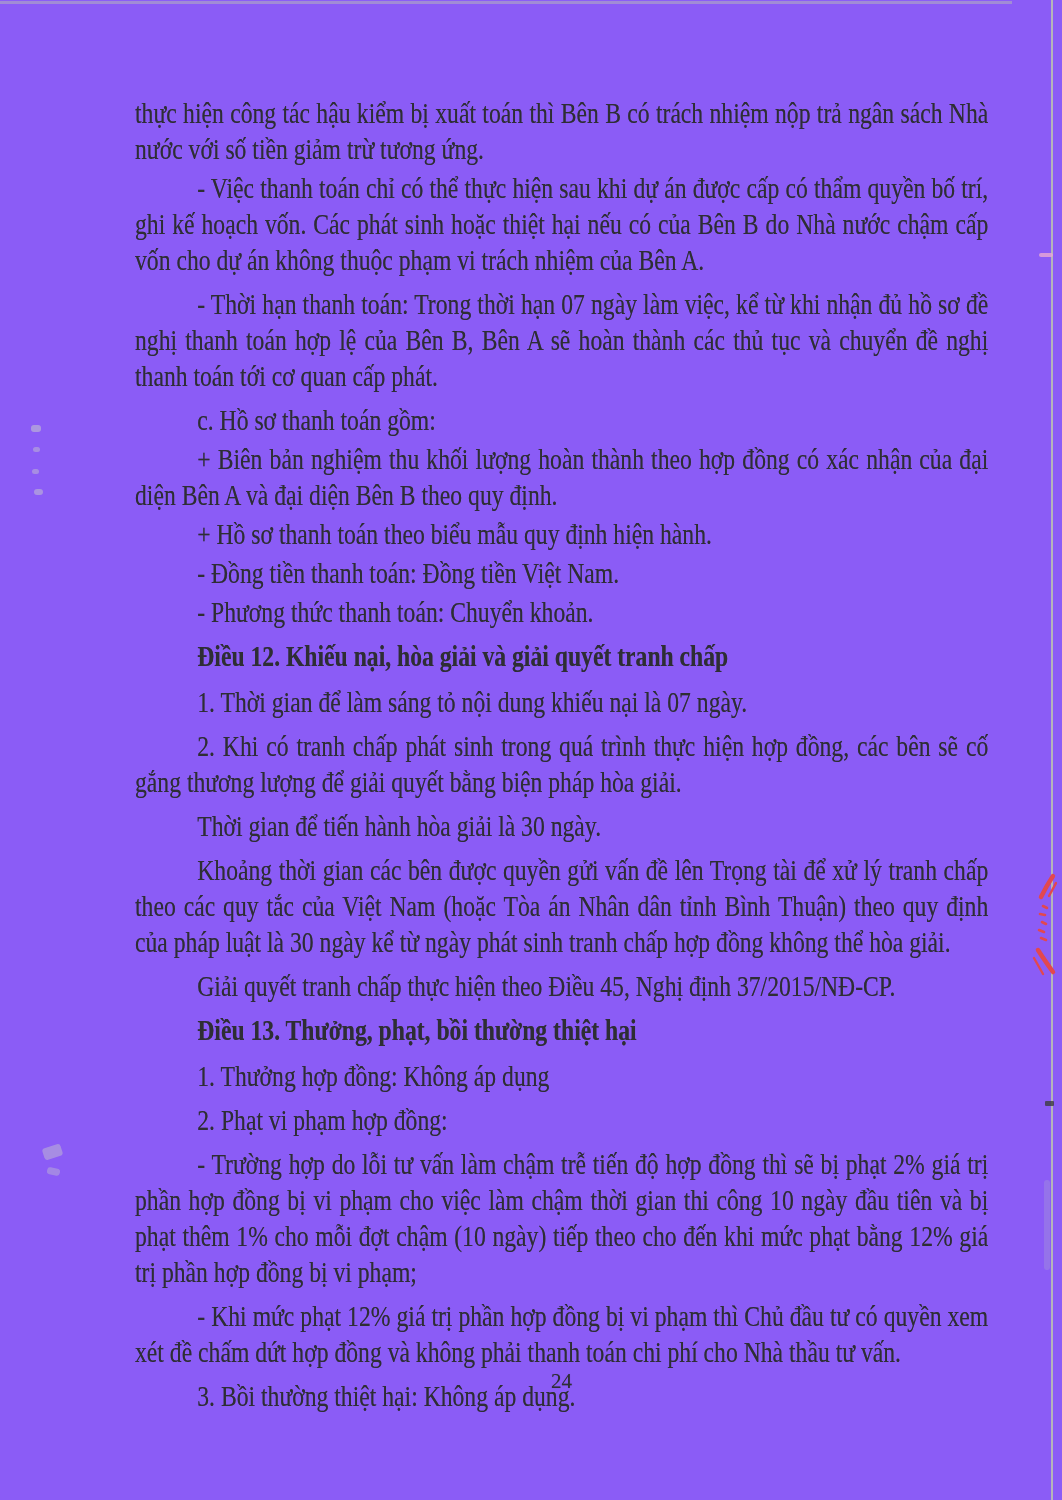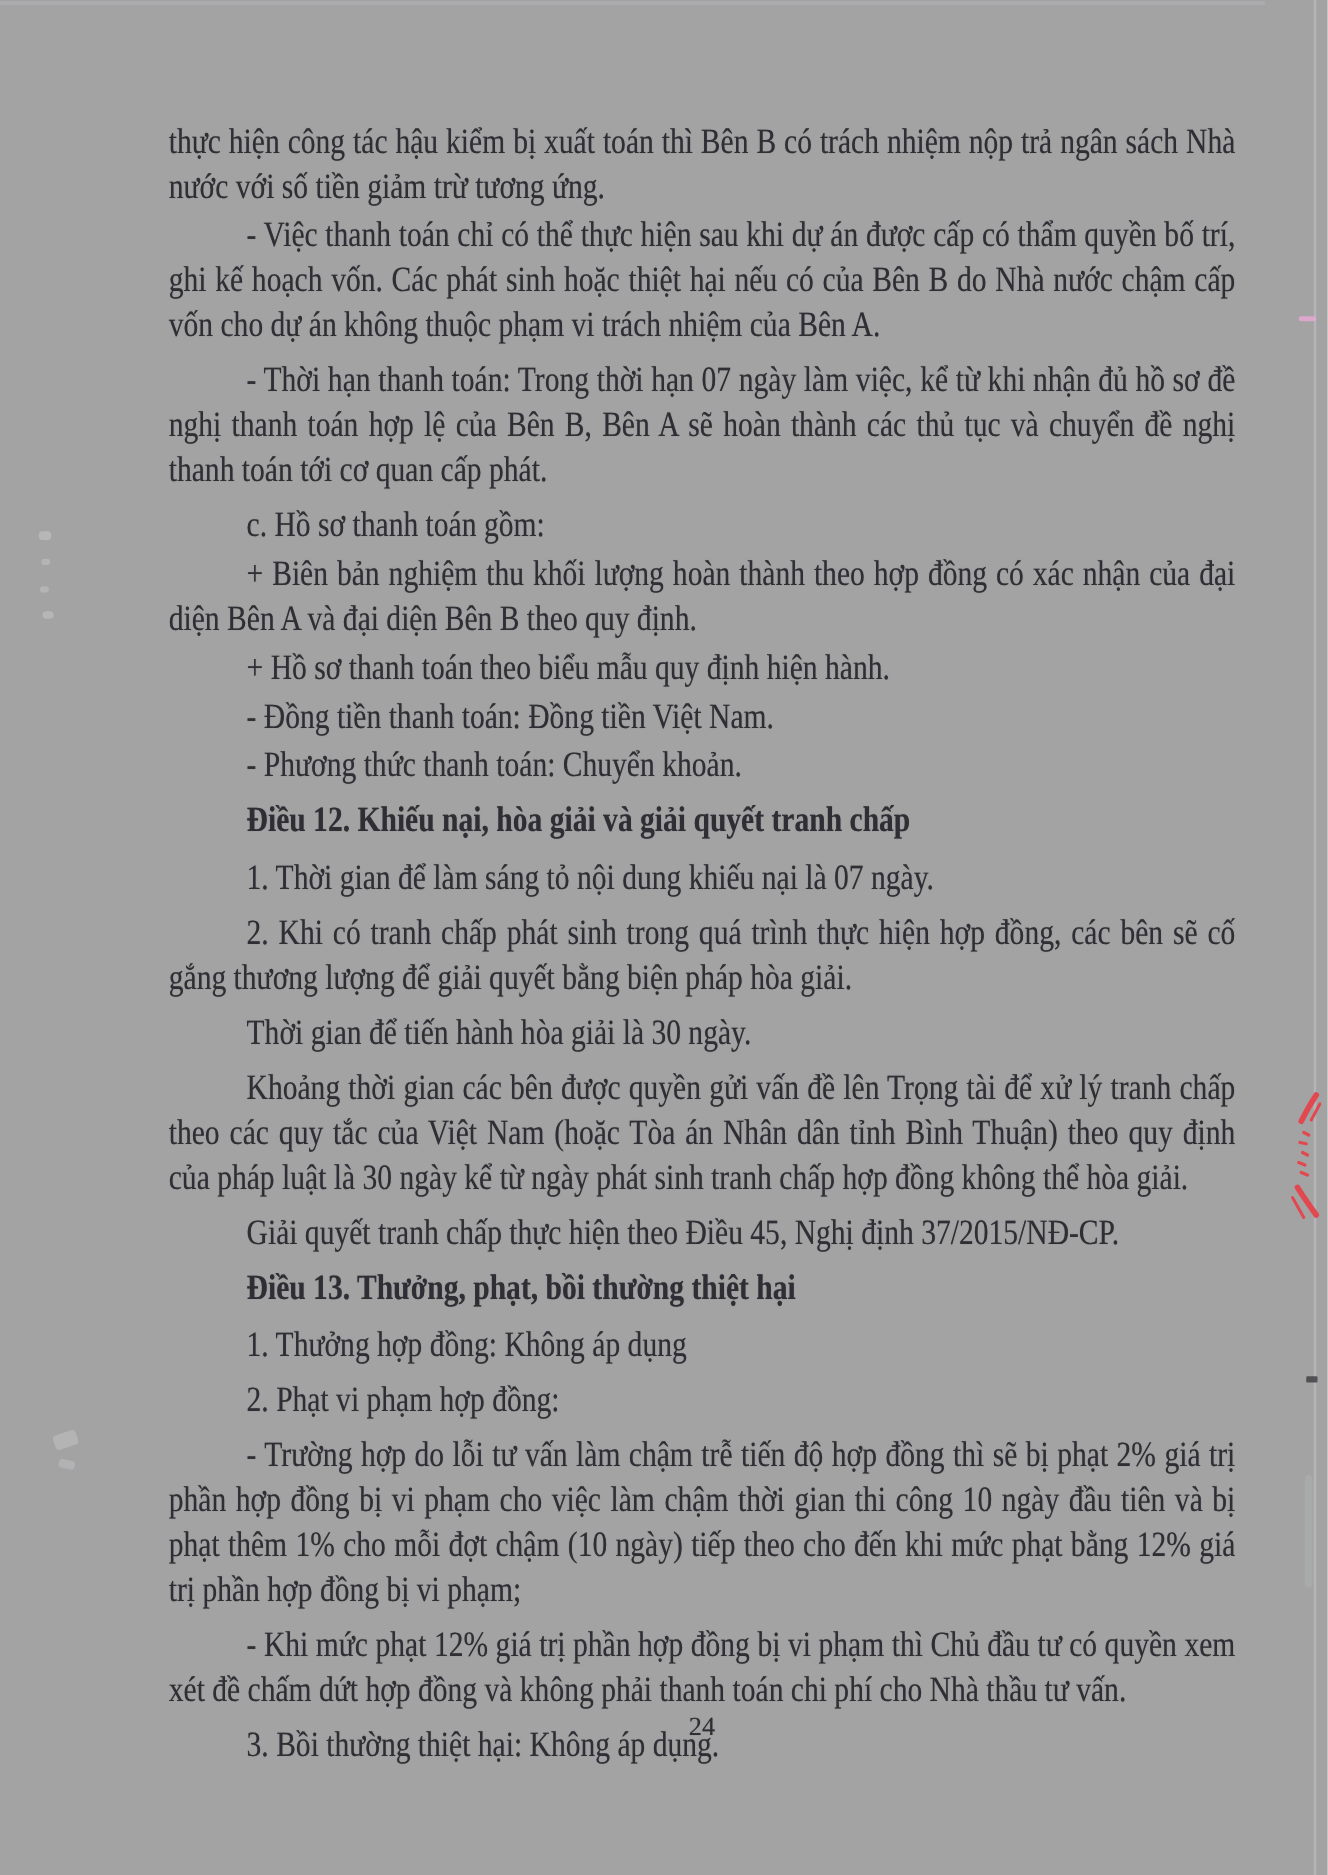--- a/index.html
+++ b/index.html
@@ -5,21 +5,21 @@
   html,body { margin:0; padding:0; }
   body {
     width:1062px; height:1500px;
     background:#ffffff;
     position:relative;
     font-family:"Liberation Serif","DejaVu Serif",serif;
     overflow:hidden;
   }
   .page {
     position:absolute; inset:0;
-    background:#a3a3a3;
+    background:#8b5cf6;
     overflow:hidden;
   }
   
   .content {
     position:absolute; left:135px; top:96px;
     width:1028px;
     transform:scaleX(0.83); transform-origin:0 0;
     color:var(--ink,#2e2e34);
     font-size:28.5px; line-height:36px;
     text-align:justify;

